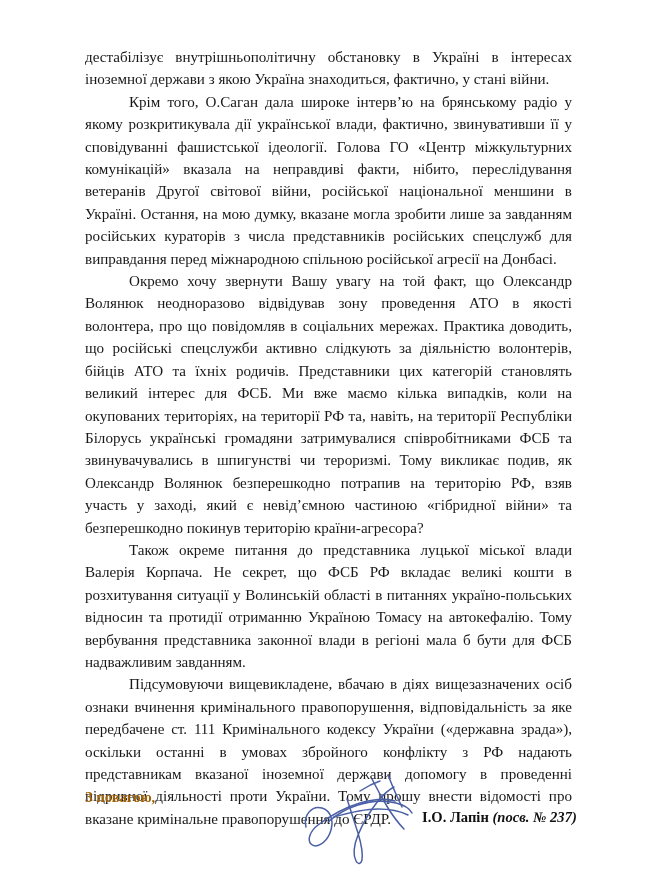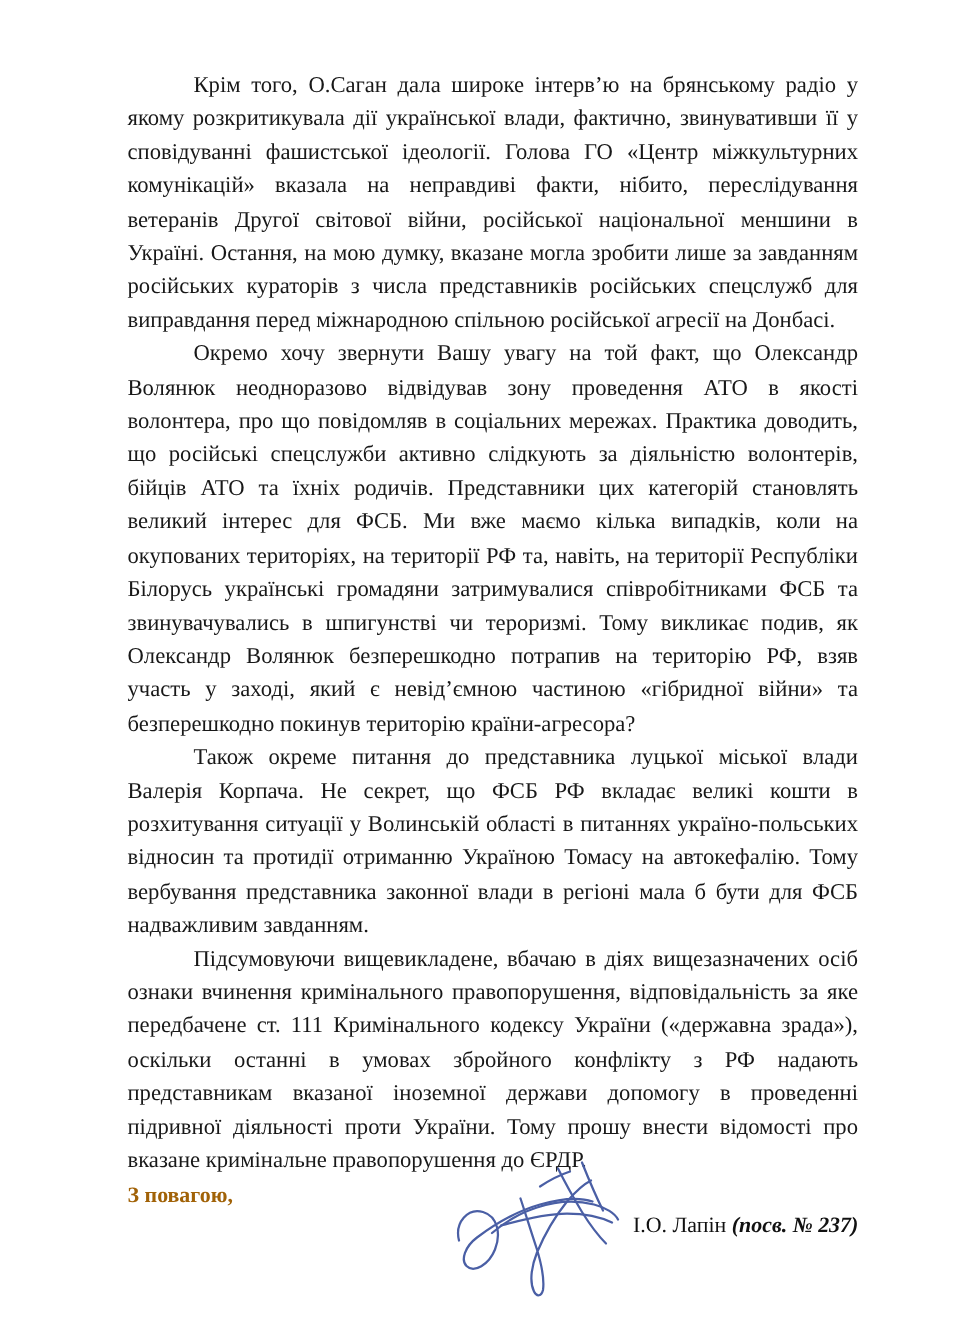--- a/index.html
+++ b/index.html
@@ -73,21 +73,21 @@
     position: absolute;
     left: 337px;
     top: 20px;
     font-size: 14.6px;
     line-height: 20px;
     white-space: nowrap;
     color: #111111;
   }
 
   .sign-name {
-    font-weight: normal;
+    font-weight: bold;
   }
 
   .sign-cert {
     font-style: italic;
     font-weight: bold;
   }
 
   .signature-graphic {
     position: absolute;
     left: 215px;
@@ -103,20 +103,21 @@
     height: 100%;
   }
 </style>
 </head>
 <body>
 
 <div class="page">
 
   <div class="doc-body">
 
+    <p class="para no-indent">дестабілізує внутрішньополітичну обстановку в Україні в інтересах іноземної держави з якою Україна знаходиться, фактично, у стані війни.</p>
 
     <p class="para">Крім того, О.Саган дала широке інтерв’ю на брянському радіо у якому розкритикувала дії української влади, фактично, звинувативши її у сповідуванні фашистської ідеології. Голова ГО «Центр міжкультурних комунікацій» вказала на неправдиві факти, нібито, переслідування ветеранів Другої світової війни, російської національної меншини в Україні. Остання, на мою думку, вказане могла зробити лише за завданням російських кураторів з числа представників російських спецслужб для виправдання перед міжнародною спільною російської агресії на Донбасі.</p>
 
 
     <p class="para">Окремо хочу звернути Вашу увагу на той факт, що Олександр Волянюк неодноразово відвідував зону проведення АТО в якості волонтера, про що повідомляв в соціальних мережах. Практика доводить, що російські спецслужби активно слідкують за діяльністю волонтерів, бійців АТО та їхніх родичів. Представники цих категорій становлять великий інтерес для ФСБ. Ми вже маємо кілька випадків, коли на окупованих територіях, на території РФ та, навіть, на території Республіки Білорусь українські громадяни затримувалися співробітниками ФСБ та звинувачувались в шпигунстві чи тероризмі. Тому викликає подив, як Олександр Волянюк безперешкодно потрапив на територію РФ, взяв участь у заході, який є невід’ємною частиною «гібридної війни» та безперешкодно покинув територію країни-агресора?</p>
 
     <p class="para">Також окреме питання до представника луцької міської влади Валерія Корпача. Не секрет, що ФСБ РФ вкладає великі кошти в розхитування ситуації у Волинській області в питаннях україно-польських відносин та протидії отриманню Україною Томасу на автокефалію. Тому вербування представника законної влади в регіоні мала б бути для ФСБ надважливим завданням.</p>
 
     <p class="para">Підсумовуючи вищевикладене, вбачаю в діях вищезазначених осіб ознаки вчинення кримінального правопорушення, відповідальність за яке передбачене ст. 111 Кримінального кодексу України («державна зрада»), оскільки останні в умовах збройного конфлікту з РФ надають представникам вказаної іноземної держави допомогу в проведенні підривної діяльності проти України. Тому прошу внести відомості про вказане кримінальне правопорушення до ЄРДР.</p>
 

